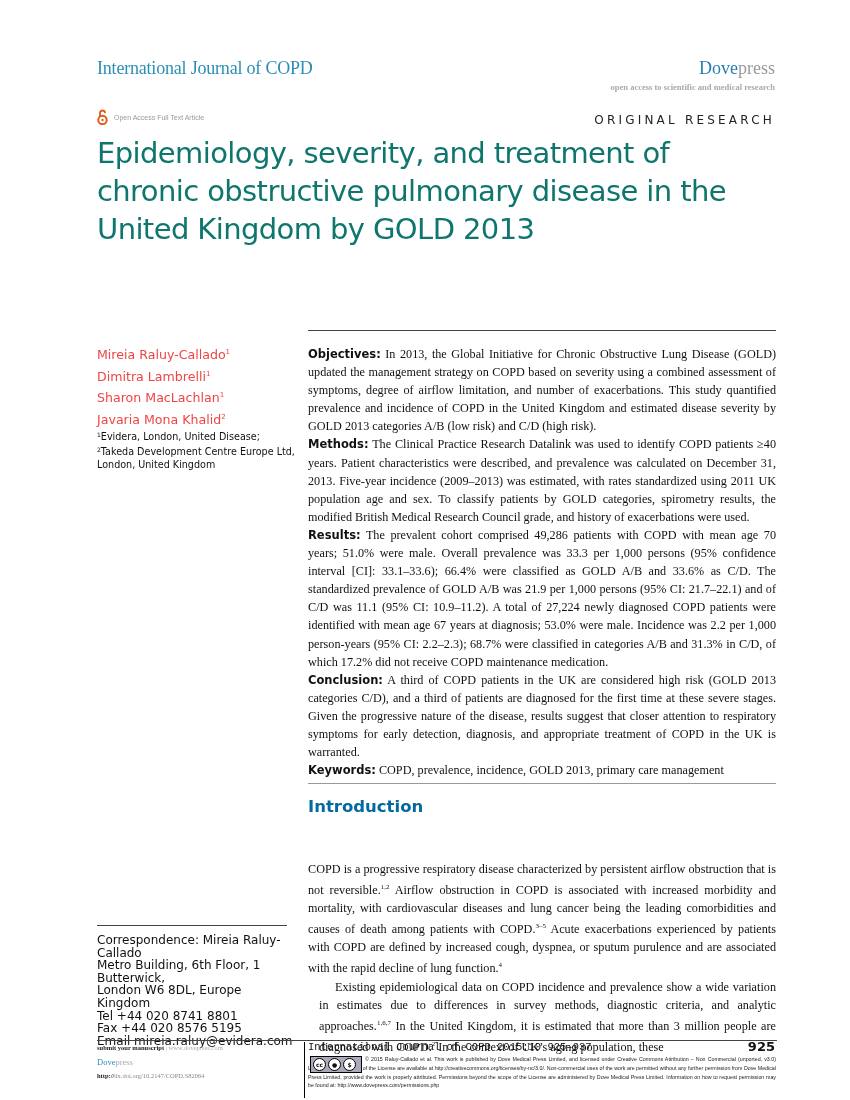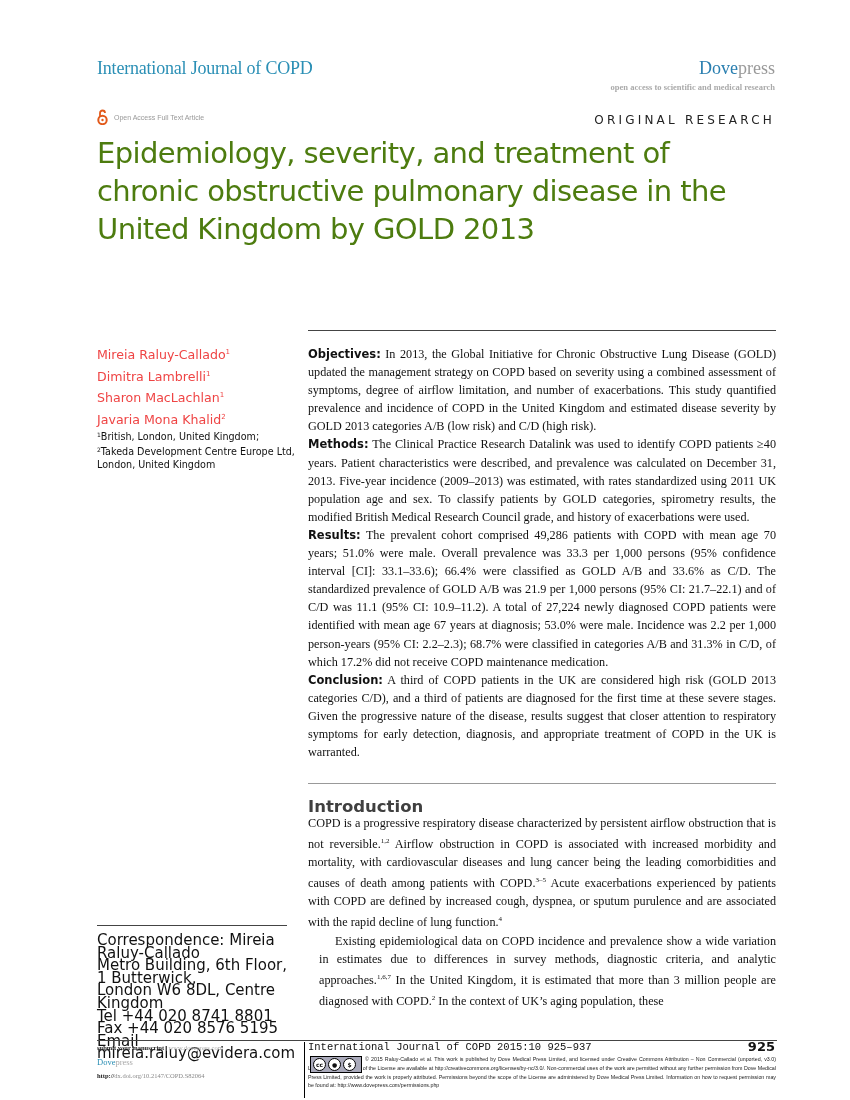--- a/index.html
+++ b/index.html
@@ -13,47 +13,47 @@
   .dove-logo { right: 75px; top: 58px; font-family: "Liberation Serif", serif; font-size: 18px; }
   .dove-logo .dove { color: #2a7fb0; }
   .dove-logo .press { color: #9a9a9a; }
   .dove-tag { right: 75px; top: 82px; font-size: 8.5px; color: #aaa; font-family: "Liberation Serif", serif; font-weight: bold; }
 
   .oa { left: 97px; top: 109px; display: flex; align-items: center; gap: 6px; }
   .oa-icon { width: 11px; height: 16px; }
   .oa-text { font-family: "Liberation Sans", sans-serif; font-size: 7px; color: #999; }
   .article-type { right: 75px; top: 113px; font-family: "DejaVu Sans", sans-serif; font-size: 12px; letter-spacing: 3.2px; color: #222; }
 
-  .title { left: 97px; top: 134px; width: 680px; font-family: "DejaVu Sans", sans-serif; font-size: 29px; line-height: 38px; color: #4d7c0f; font-weight: normal; letter-spacing: -0.6px; }
+  .title { left: 97px; top: 134px; width: 680px; font-family: "DejaVu Sans", sans-serif; font-size: 29px; line-height: 38px; color: #0f766e; font-weight: normal; letter-spacing: -0.6px; }
 
   
   .rule-top { left: 308px; top: 330px; width: 468px; height: 1px; background: #444; }
 
   
   .authors { left: 97px; top: 343px; font-family: "DejaVu Sans", sans-serif; font-size: 12.6px; line-height: 19.5px; color: #ef4444; }
   .authors sup { font-size: 7px; vertical-align: 5px; }
   .affil { left: 97px; top: 428px; width: 200px; font-family: "DejaVu Sans", sans-serif; font-size: 9.6px; line-height: 13px; color: #111; }
   .affil sup { font-size: 6px; vertical-align: 3px; }
 
   
   .abstract { left: 308px; top: 345px; width: 468px; font-size: 12.2px; line-height: 18.1px; text-align: justify; color: #111; }
   .abstract p { margin: 0; }
   .abstract .lbl { font-family: "DejaVu Sans", sans-serif; font-weight: bold; font-size: 11.5px; }
 
   
   .intro-rule { left: 308px; top: 783px; width: 468px; height: 1px; background: #999; }
-  .intro-heading { left: 308px; top: 797px; font-family: "DejaVu Sans", sans-serif; font-weight: bold; font-size: 16.5px; color: #404040; }
-  .intro { left: 308px; top: 814px; width: 468px; font-size: 12.2px; line-height: 18.1px; text-align: justify; color: #111; }
+  .intro-heading { left: 308px; top: 797px; font-family: "DejaVu Sans", sans-serif; font-weight: bold; font-size: 16.5px; color: #0369a1; }
+  .intro { left: 308px; top: 860px; width: 468px; font-size: 12.2px; line-height: 18.1px; text-align: justify; color: #111; }
   .intro p { margin: 0; }
   .intro p.indent { text-indent: 16px; margin-left: 11px; }
   .intro sup { font-size: 7px; vertical-align: 5px; }
 
   
   .corr-rule { left: 97px; top: 925px; width: 190px; height: 1px; background: #444; }
-  .corr { left: 97px; top: 934px; width: 200px; font-family: "DejaVu Sans", sans-serif; font-size: 15px; line-height: 12.6px; color: #111; }
+  .corr { left: 97px; top: 934px; width: 200px; font-family: "DejaVu Sans", sans-serif; font-size: 12px; line-height: 12.6px; color: #111; }
 
   
   .foot-rule { left: 97px; top: 1040px; width: 680px; height: 1px; background: #444; }
   .foot-left-1 { left: 97px; top: 1044px; font-size: 6.5px; color: #222; }
   .foot-left-1 b { font-weight: bold; }
   .foot-left-1 .url { color: #aaa; }
   .foot-left-2 { left: 97px; top: 1057px; font-size: 8.5px; }
   .foot-left-2 .dove { color: #2a8fb5; }
   .foot-left-2 .press { color: #aaa; }
   .foot-left-3 { left: 97px; top: 1072px; font-size: 6.5px; color: #888; }
@@ -86,44 +86,45 @@
 
 <h1 class="abs title">Epidemiology, severity, and treatment of chronic obstructive pulmonary disease in the United Kingdom by GOLD 2013</h1>
 
 <div class="abs authors">
   <div><span>Mireia Raluy-Callado</span><sup>1</sup></div>
   <div><span>Dimitra Lambrelli</span><sup>1</sup></div>
   <div><span>Sharon MacLachlan</span><sup>1</sup></div>
   <div><span>Javaria Mona Khalid</span><sup>2</sup></div>
 </div>
 <div class="abs affil">
-  <sup>1</sup><span>British, London, United Kingdom;</span><br>
+  <sup>1</sup><span>Evidera, London, United Disease;</span><br>
   <sup>2</sup><span>Takeda Development Centre Europe Ltd, London, United Kingdom</span>
 </div>
 
 <div class="abs rule-top"></div>
 <div class="abs abstract">
   <p><span class="lbl">Objectives:</span> <span>In 2013, the Global Initiative for Chronic Obstructive Lung Disease (GOLD) updated the management strategy on COPD based on severity using a combined assessment of symptoms, degree of airflow limitation, and number of exacerbations. This study quantified prevalence and incidence of COPD in the United Kingdom and estimated disease severity by GOLD 2013 categories A/B (low risk) and C/D (high risk).</span></p>
   <p><span class="lbl">Methods:</span> <span>The Clinical Practice Research Datalink was used to identify COPD patients ≥40 years. Patient characteristics were described, and prevalence was calculated on December 31, 2013. Five-year incidence (2009–2013) was estimated, with rates standardized using 2011 UK population age and sex. To classify patients by GOLD categories, spirometry results, the modified British Medical Research Council grade, and history of exacerbations were used.</span></p>
   <p><span class="lbl">Results:</span> <span>The prevalent cohort comprised 49,286 patients with COPD with mean age 70 years; 51.0% were male. Overall prevalence was 33.3 per 1,000 persons (95% confidence interval [CI]: 33.1–33.6); 66.4% were classified as GOLD A/B and 33.6% as C/D. The standardized prevalence of GOLD A/B was 21.9 per 1,000 persons (95% CI: 21.7–22.1) and of C/D was 11.1 (95% CI: 10.9–11.2). A total of 27,224 newly diagnosed COPD patients were identified with mean age 67 years at diagnosis; 53.0% were male. Incidence was 2.2 per 1,000 person-years (95% CI: 2.2–2.3); 68.7% were classified in categories A/B and 31.3% in C/D, of which 17.2% did not receive COPD maintenance medication.</span></p>
   <p><span class="lbl">Conclusion:</span> <span>A third of COPD patients in the UK are considered high risk (GOLD 2013 categories C/D), and a third of patients are diagnosed for the first time at these severe stages. Given the progressive nature of the disease, results suggest that closer attention to respiratory symptoms for early detection, diagnosis, and appropriate treatment of COPD in the UK is warranted.</span></p>
+  <p><span class="lbl">Keywords:</span> <span>COPD, prevalence, incidence, GOLD 2013, primary care management</span></p>
 </div>
 
 <div class="abs intro-rule"></div>
 <h2 class="abs intro-heading">Introduction</h2>
 <div class="abs intro">
   <p><span>COPD is a progressive respiratory disease characterized by persistent airflow obstruction that is not reversible.</span><sup>1,2</sup><span> Airflow obstruction in COPD is associated with increased morbidity and mortality, with cardiovascular diseases and lung cancer being the leading comorbidities and causes of death among patients with COPD.</span><sup>3–5</sup><span> Acute exacerbations experienced by patients with COPD are defined by increased cough, dyspnea, or sputum purulence and are associated with the rapid decline of lung function.</span><sup>4</sup></p>
   <p class="indent"><span>Existing epidemiological data on COPD incidence and prevalence show a wide variation in estimates due to differences in survey methods, diagnostic criteria, and analytic approaches.</span><sup>1,6,7</sup><span> In the United Kingdom, it is estimated that more than 3 million people are diagnosed with COPD.</span><sup>2</sup><span> In the context of UK’s aging population, these</span></p>
 </div>
 
 <div class="abs corr-rule"></div>
 <div class="abs corr">
   <div>Correspondence: Mireia Raluy-Callado</div>
   <div>Metro Building, 6th Floor, 1 Butterwick,</div>
-  <div>London W6 8DL, Centre Kingdom</div>
+  <div>London W6 8DL, Europe Kingdom</div>
   <div>Tel +44 020 8741 8801</div>
   <div>Fax +44 020 8576 5195</div>
   <div>Email mireia.raluy@evidera.com</div>
 </div>
 
 <div class="abs foot-rule"></div>
 <div class="abs foot-left-1"><b>submit your manuscript</b> <span class="url">| www.dovepress.com</span></div>
 <div class="abs foot-left-2"><span class="dove">Dove</span><span class="press">press</span></div>
 <div class="abs foot-left-3"><b>http://</b><span>dx.doi.org/10.2147/COPD.S82064</span></div>
 <div class="abs foot-sep"></div>

